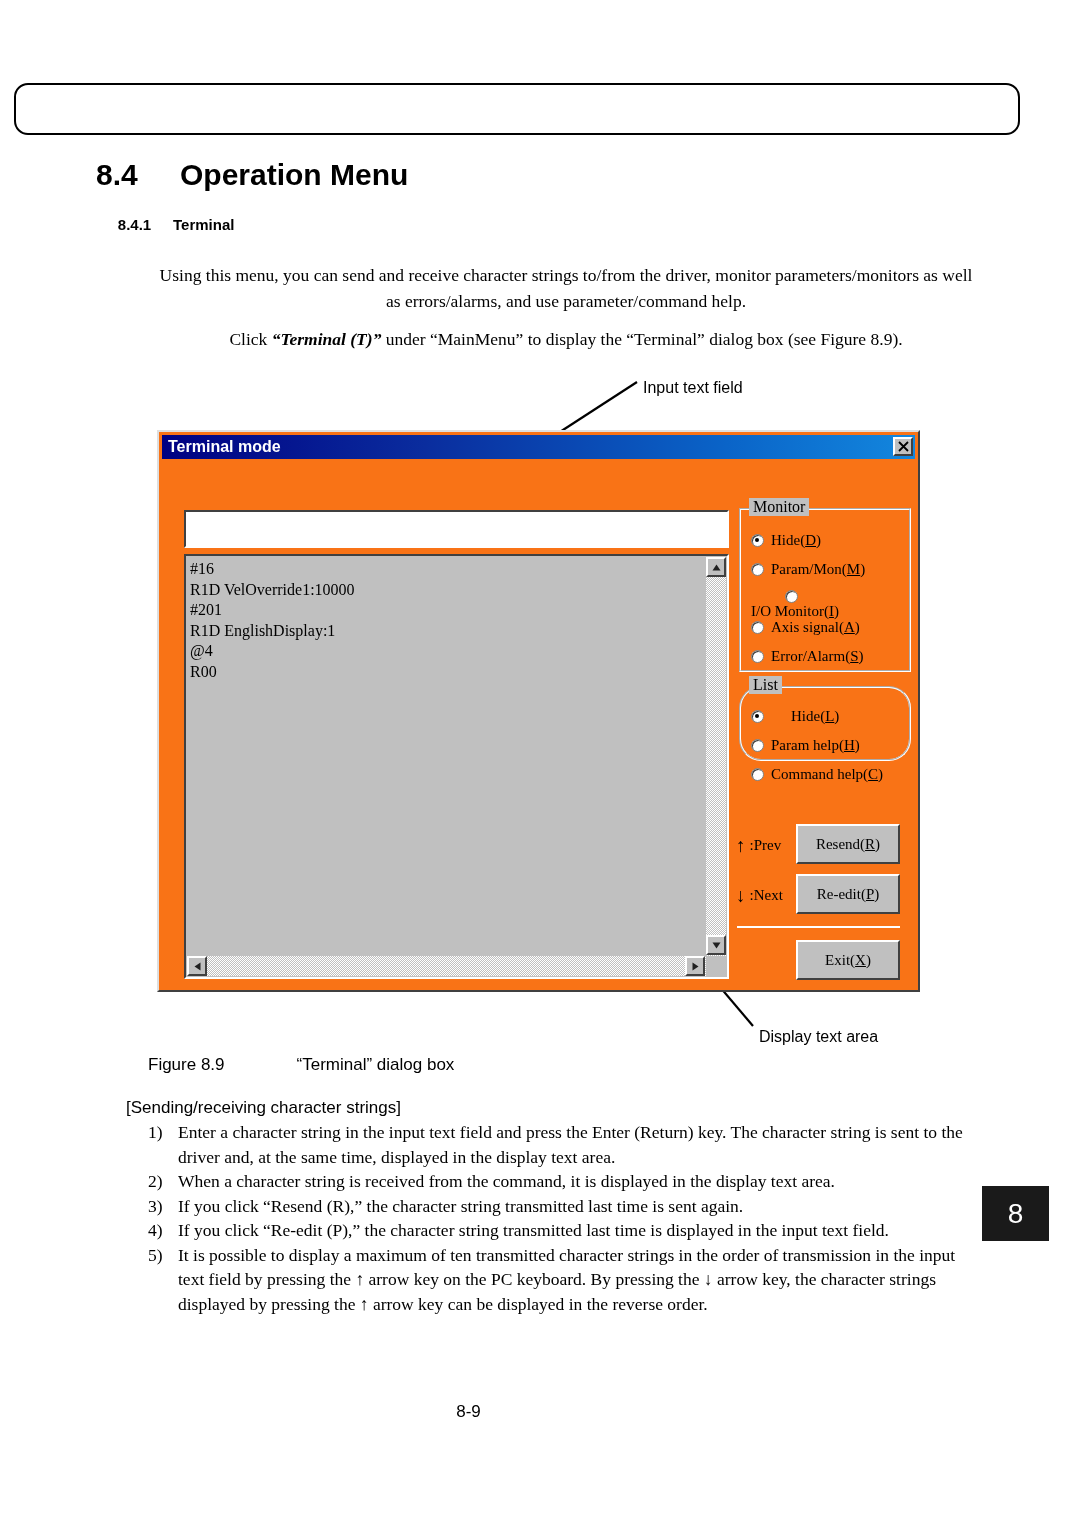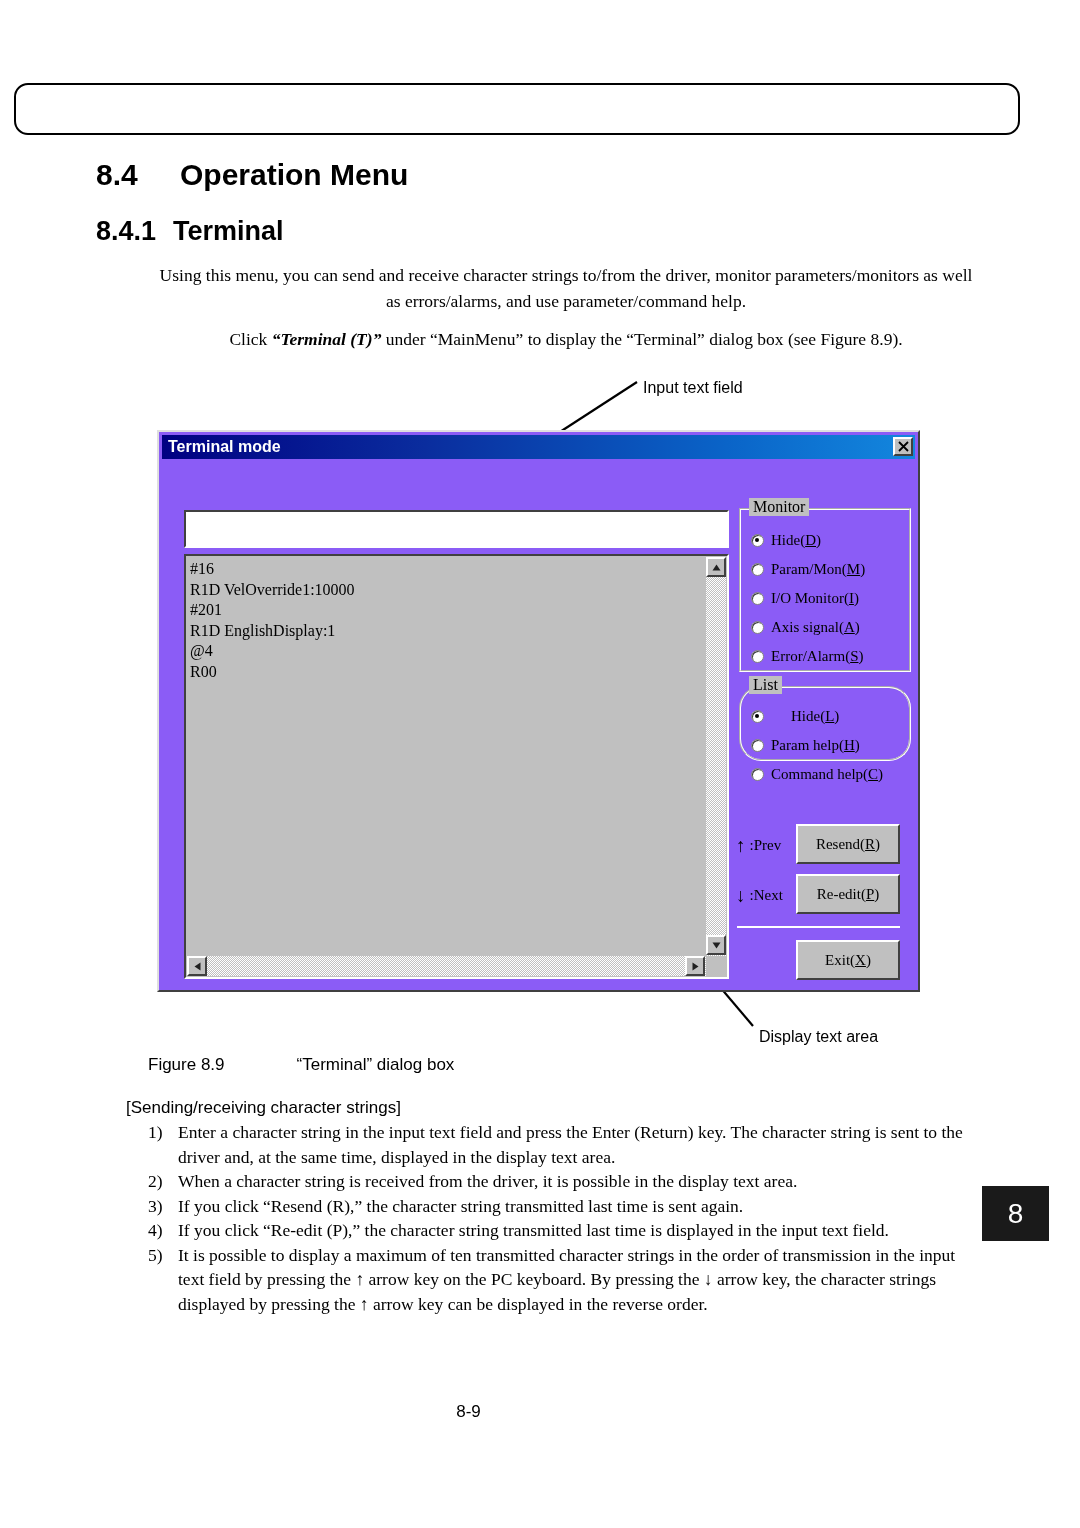--- a/index.html
+++ b/index.html
@@ -40,22 +40,23 @@
     white-space: nowrap;
   }
   .h-major .num { display:inline-block; width: 84px; }
 
   .h-minor {
     position: absolute;
     left: 96px;
     top: 216px;
     font-family: "Liberation Sans", sans-serif;
     font-weight: bold;
-    font-size: 27px;
-    white-space: nowrap;
+    font-size: 15px;
+    white-space: nowrap;
+    text-align: center;
   }
   .h-minor .num { display:inline-block; width: 77px; }
 
   
   .para {
     position: absolute;
     font-family: "Liberation Serif", serif;
     font-size: 17.5px;
     line-height: 26px;
     text-align: center;
@@ -81,21 +82,21 @@
     pointer-events: none;
   }
 
   
   .dialog {
     position: absolute;
     left: 157px;
     top: 430px;
     width: 763px;
     height: 562px;
-    background: #8b5cf6;
+    background: #f97316;
     border-top: 2px solid #dfdfdf;
     border-left: 2px solid #dfdfdf;
     border-right: 2px solid #404040;
     border-bottom: 2px solid #404040;
     box-sizing: border-box;
     font-family: "Liberation Serif", serif;
   }
   .titlebar {
     position: absolute;
     left: 3px; top: 3px;
@@ -446,21 +447,21 @@
     <span class="group-legend">Monitor</span>
 
     <div class="radio-row" style="top:22px;">
       <span class="radio-dot checked"></span>
       <span><span>Hide(</span><span class="u">D</span><span>)</span></span>
     </div>
     <div class="radio-row" style="top:51px;">
       <span class="radio-dot"></span>
       <span><span>Param/Mon(</span><span class="u">M</span><span>)</span></span>
     </div>
-    <div class="radio-row" style="top:80px;">
+    <div class="radio-row" style="top:80px;flex-direction:column;">
       <span class="radio-dot"></span>
       <span><span>I/O Monitor(</span><span class="u">I</span><span>)</span></span>
     </div>
     <div class="radio-row" style="top:109px;">
       <span class="radio-dot"></span>
       <span><span>Axis signal(</span><span class="u">A</span><span>)</span></span>
     </div>
     <div class="radio-row" style="top:138px;">
       <span class="radio-dot"></span>
       <span><span>Error/Alarm(</span><span class="u">S</span><span>)</span></span>
@@ -512,21 +513,21 @@
 
 <div class="section-label">[Sending/receiving character strings]</div>
 
 <div class="numlist">
   <div class="li">
     <span class="marker">1)</span>
     <span class="body">Enter a character string in the input text field and press the Enter (Return) key. The character string is sent to the driver and, at the same time, displayed in the display text area.</span>
   </div>
   <div class="li">
     <span class="marker">2)</span>
-    <span class="body">When a character string is received from the driver, it is possible in the display text area.</span>
+    <span class="body">When a character string is received from the command, it is displayed in the display text area.</span>
   </div>
   <div class="li">
     <span class="marker">3)</span>
     <span class="body">If you click “Resend (R),” the character string transmitted last time is sent again.</span>
   </div>
   <div class="li">
     <span class="marker">4)</span>
     <span class="body">If you click “Re-edit (P),” the character string transmitted last time is displayed in the input text field.</span>
   </div>
   <div class="li">

